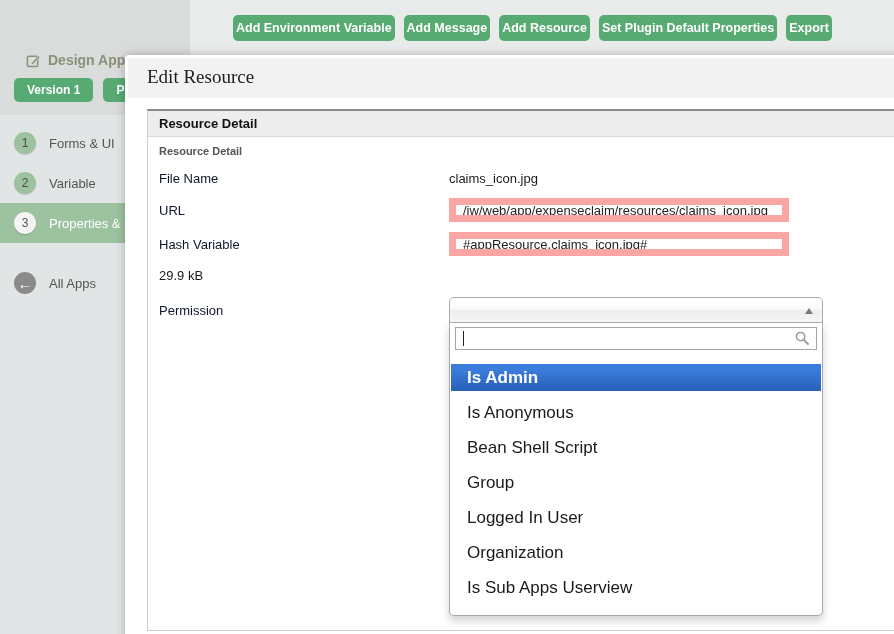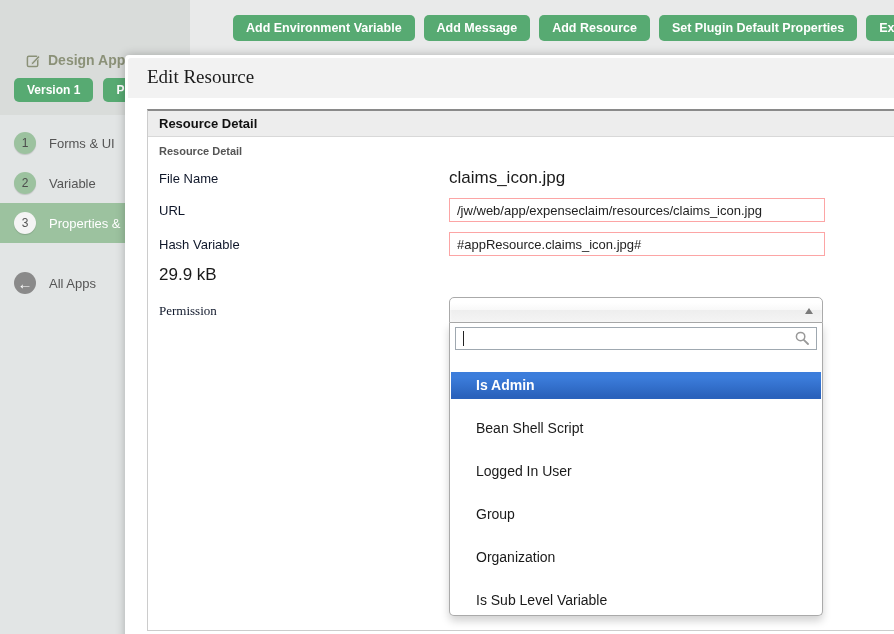--- a/index.html
+++ b/index.html
@@ -29,21 +29,21 @@
     font-family:inherit; font-weight:bold; font-size:12px;
     padding:5px 13px; cursor:pointer; white-space:nowrap;
   }
 
   
   .top-bar {
     position:absolute; left:190px; top:0; right:0; height:55px;
     background:#e9eaea; display:flex; align-items:center; gap:9px;
     padding-left:43px; z-index:1;
   }
-  .top-bar .pill-btn { font-size:12.5px; padding:6px 13px; }
+  .top-bar .pill-btn { font-size:12.5px; padding:6px 3px; }
 
   
   .sidebar {
     position:absolute; left:0; top:115px; width:190px; bottom:0;
     background:#e2e5e5; z-index:1; padding-top:8px;
   }
   .side-item {
     display:flex; align-items:center; gap:13px;
     padding:9px 0 9px 14px; font-size:13px; color:#555; cursor:pointer;
     white-space:nowrap; overflow:hidden;
@@ -84,26 +84,26 @@
   }
   .fs-header {
     background:#ededed; border-bottom:1px solid #d8d8d8;
     padding:5px 11px; font-size:13px; font-weight:bold; color:#111;
   }
   .fs-sublabel { padding:8px 11px 2px; font-size:11px; font-weight:bold; color:#555; }
 
   .rows { padding:10px 0 0 11px; }
   .frow { display:flex; align-items:center; }
   .frow .flabel { width:290px; flex-shrink:0; font-size:13px; color:#0f172a; }
-  .fvalue { font-size:17px; color:#1a1a1a; }
+  .fvalue { font-size:13px; color:#1a1a1a; }
   .row-filename { height:18px; margin-bottom:11px; }
   .row-url, .row-hash { height:24px; margin-bottom:10px; }
   .row-size { height:18px; margin-bottom:13px; }
   .text-input {
-    width:376px; height:24px; border:1px solid #fca5a5; background:#fff;
+    width:340px; height:24px; border:7px solid #fca5a5; background:#fff;
     font-family:inherit; font-size:13px; color:#222; padding:2px 7px;
   }
 
   
   .chosen { position:relative; width:374px; }
   .chosen-single {
     height:26px; border:1px solid #aaa; border-radius:5px 5px 0 0;
     background:linear-gradient(#ffffff 20%, #f8f8f8 50%, #eeeeee 52%, #f4f4f4 100%);
     position:relative; cursor:pointer;
     box-shadow:0 0 3px #fff inset;
@@ -122,21 +122,21 @@
   }
   .chosen-search { position:relative; padding:4px 5px; }
   .chosen-search input {
     width:100%; height:23px; border:1px solid #9fa8b0; background:#fff;
     font-family:inherit; font-size:13px; padding:2px 26px 2px 7px;
   }
   .caret { position:absolute; left:13px; top:8px; width:1px; height:15px; background:#222; }
   .mag { position:absolute; right:13px; top:8px; }
   .chosen-results { padding:2px 0 0; height:261px; overflow:hidden; }
   .result {
-    padding:6px 25px; margin:16px 1px; font-size:14px; color:#1a1a1a;
+    padding:6px 16px; margin:8px 1px; font-size:17px; color:#1a1a1a;
     line-height:15px; cursor:pointer;
   }
   .result.highlighted {
     background:linear-gradient(#3c7ddb 20%, #2a62bc 90%);
     color:#fff; font-weight:bold;
   }
 </style>
 </head>
 <body>
 
@@ -202,42 +202,43 @@
       <div class="frow row-hash">
         <span class="flabel">Hash Variable</span>
         <input class="text-input" type="text" value="#appResource.claims_icon.jpg#" style="">
       </div>
 
       <div class="frow row-size">
         <span class="fvalue">29.9 kB</span>
       </div>
 
       <div class="frow" style="align-items:flex-start;">
-        <span class="flabel" style="padding-top:6px;font-family:Liberation Serif, serif;">Permission</span>
+        <span class="flabel" style="padding-top:6px;">Permission</span>
 
         <div class="chosen">
           <div class="chosen-single">
             <span class="chev-up"></span>
           </div>
           <div class="chosen-drop">
             <div class="chosen-search">
               <input type="text" value="" style="">
               <span class="caret"></span>
               <svg class="mag" width="14" height="14" viewBox="0 0 14 14">
                 <circle cx="5.6" cy="5.6" r="4.2" fill="none" stroke="#999" stroke-width="1.5"></circle>
                 <line x1="8.8" y1="8.8" x2="13" y2="13" stroke="#999" stroke-width="1.8" stroke-linecap="round"></line>
               </svg>
             </div>
             <div class="chosen-results" id="permission-options">
                 <div class="result highlighted">Is Admin</div>
+                <div class="result">Is Anonymous</div>
                 <div class="result">Bean Shell Script</div>
+                <div class="result">Group</div>
                 <div class="result">Logged In User</div>
-                <div class="result">Group</div>
                 <div class="result">Organization</div>
-                <div class="result">Is Sub Level Variable</div>
+                <div class="result">Is Sub Apps Userview</div>
                 <div class="result">User</div>
               </div>
           </div>
         </div>
       </div>
     </div>
   </div>
 </div>
 
 </body></html>

